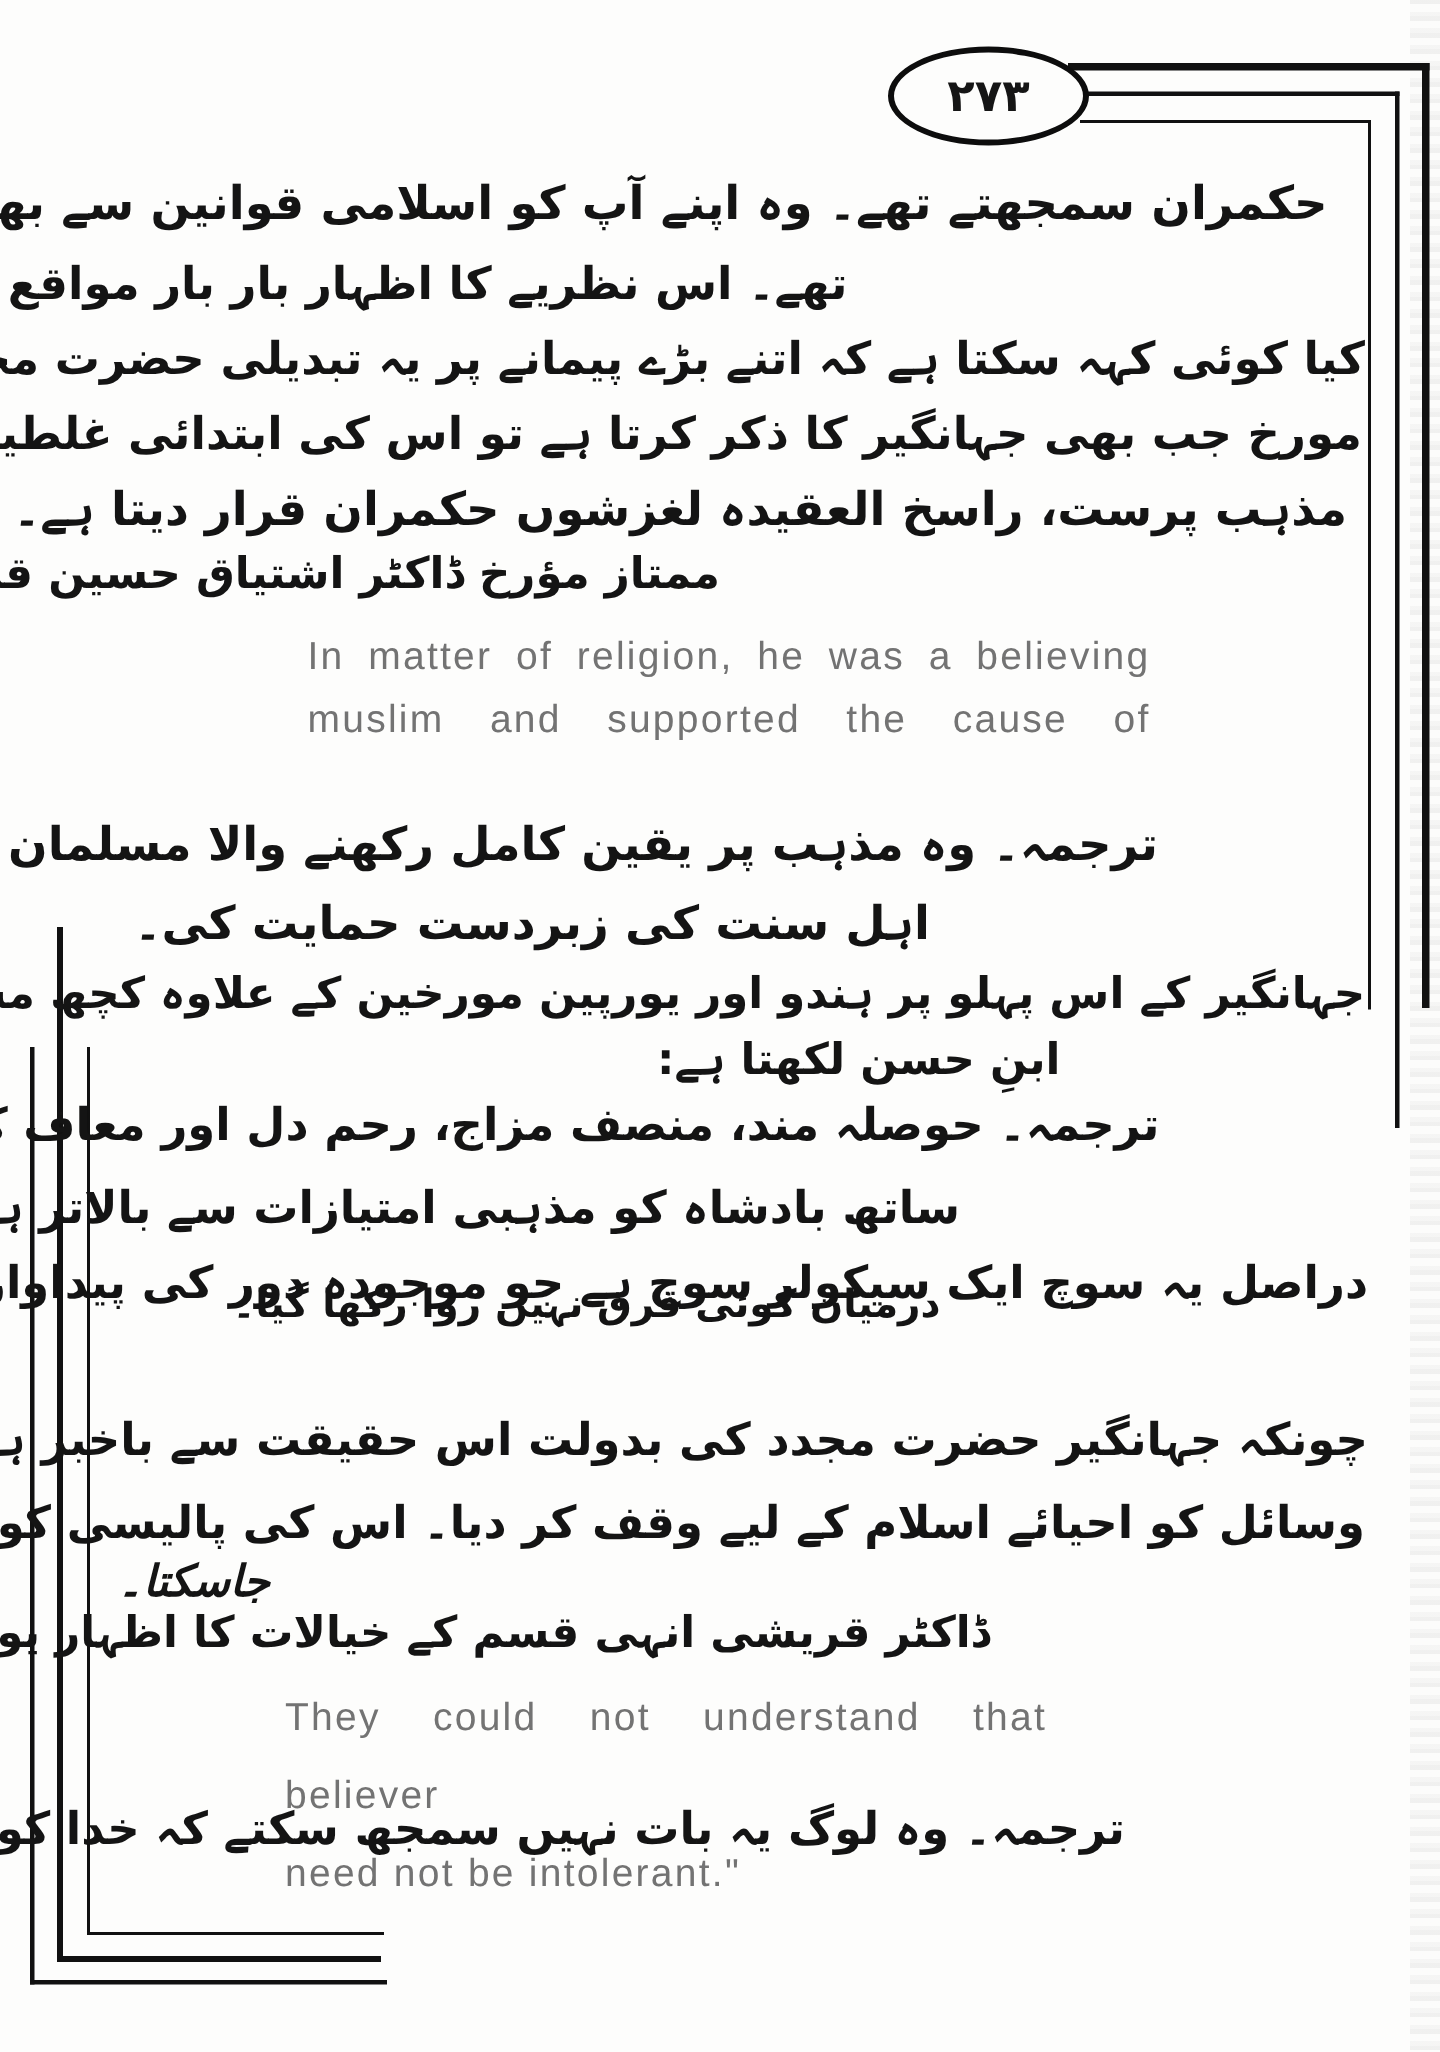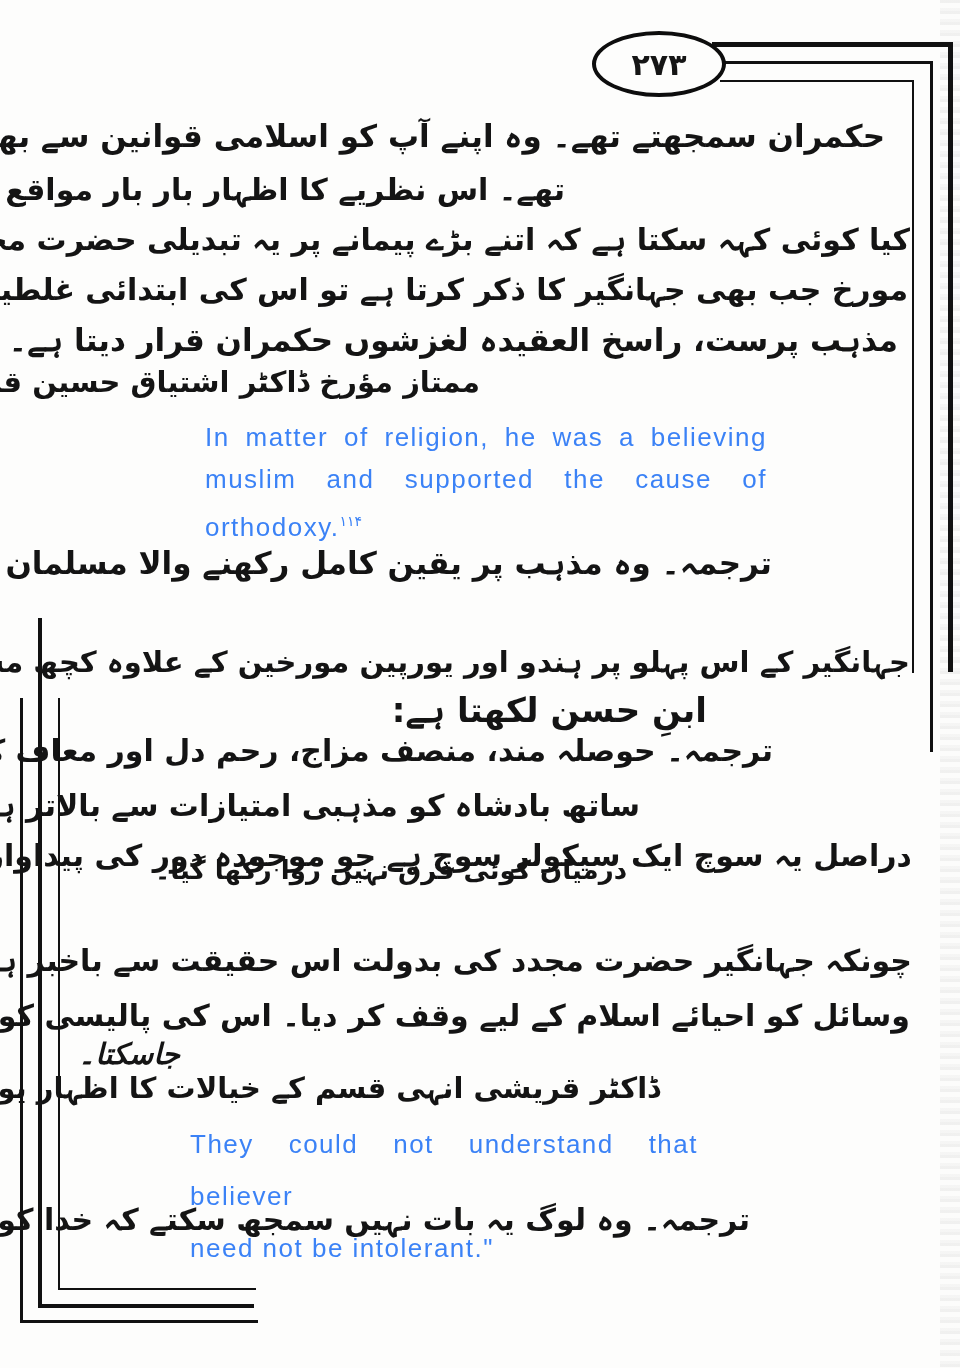--- a/index.html
+++ b/index.html
@@ -22,21 +22,21 @@
   
   .uline {
     position:absolute; direction:rtl; unicode-bidi:plaintext;
     text-align:center; white-space:nowrap;
     font-family:"DejaVu Sans", sans-serif; font-weight:700;
     color:#141414; line-height:1.3;
   }
   
   .equote {
     position:absolute; font-family:"Liberation Sans", sans-serif;
-    color:#3b82f6; font-size:26px; letter-spacing:1.5px; line-height:42px;
+    color:#737373; font-size:26px; letter-spacing:1.5px; line-height:42px;
   }
   .eline { white-space:nowrap; }
   .eline.justified { white-space:normal; text-align:justify; text-align-last:justify; word-spacing:4px; }
   .equote sup { font-size:14px; letter-spacing:0; }
   
   .scan-edge {
     position:absolute; right:0; top:0; width:20px; height:100%;
     background:repeating-linear-gradient(to bottom,
       rgba(170,170,170,0.28) 0 3px,
       rgba(235,235,235,0.10) 3px 8px,
@@ -74,28 +74,26 @@
   <div class="uline" style="top:116px;  left:185px; width:700px; font-size:31px;">حکمران سمجھتے تھے۔ وہ اپنے آپ کو اسلامی قوانین سے بھی برتر نہیں سمجھتے</div>
   <div class="uline" style="top:170px;  left:265px; width:300px; font-size:30px;">تھے۔ اس نظریے کا اظہار بار بار مواقع پر ہوا۔</div>
   <div class="uline" style="top:220px;  left:62px;  width:848px; font-size:30px;">کیا کوئی کہہ سکتا ہے کہ اتنے بڑے پیمانے پر یہ تبدیلی حضرت مجدد کی تحریک کا اثر نہیں تھا؟ آج کا</div>
   <div class="uline" style="top:270px;  left:58px;  width:850px; font-size:30px;">مورخ جب بھی جہانگیر کا ذکر کرتا ہے تو اس کی ابتدائی غلطیوں اور لغزشوں کے باوجود اسے منصف مزاج،</div>
   <div class="uline" style="top:320px;  left:408px; width:490px; font-size:31px;">مذہب پرست، راسخ العقیدہ لغزشوں حکمران قرار دیتا ہے۔</div>
   <div class="uline" style="top:364px;  left:82px;  width:398px; font-size:29px;">ممتاز مؤرخ ڈاکٹر اشتیاق حسین قریشی کے الفاظ میں:</div>
 
   <div class="equote" style="top:416px; left:205px; width:562px;">
     <div class="eline justified">In matter of religion, he was a believing</div>
     <div class="eline justified">muslim and supported the cause of</div>
-    <div class="eline">
-      <span>orthodoxy.</span><sup>۱۱۴</sup>
-    </div>
   </div>
 
   <div class="uline" style="top:543px;  left:222px; width:550px; font-size:31px;">ترجمہ۔ وہ مذہب پر یقین کامل رکھنے والا مسلمان تھا اور اس نے</div>
+  <div class="uline" style="top:596px;  left:285px; width:335px; font-size:31px;">اہل سنت کی زبردست حمایت کی۔</div>
   <div class="uline" style="top:644px;  left:66px;  width:844px; font-size:29px;">جہانگیر کے اس پہلو پر ہندو اور یورپین مورخین کے علاوہ کچھ مسلمان مورخین نے بھی اعتراض کیا مثلاً</div>
-  <div class="uline" style="top:688px;  left:532px; width:175px; font-size:34px;">ابنِ حسن لکھتا ہے:</div>
+  <div class="uline" style="top:688px;  left:532px; width:175px; font-size:29px;">ابنِ حسن لکھتا ہے:</div>
   <div class="uline" style="top:731px;  left:158px; width:615px; font-size:30px;">ترجمہ۔ حوصلہ مند، منصف مزاج، رحم دل اور معاف کرنے کی خصوصیات کے ساتھ</div>
   <div class="uline" style="top:786px;  left:200px; width:440px; font-size:30px;">
     <span>ساتھ بادشاہ کو مذہبی امتیازات سے بالاتر ہونا چاہیے</span>
   </div>
   <div class="uline" style="top:836px;  left:70px;  width:842px; font-size:30px;">دراصل یہ سوچ ایک سیکولر سوچ ہے جو موجودہ دور کی پیداوار ہے اسلام میں سیاست و مذہب کے</div>
   <div class="uline" style="top:854px;  left:272px; width:355px; font-size:26px;">درمیان کوئی فرق نہیں روا رکھا گیا۔</div>
   <div class="uline" style="top:941px;  left:70px;  width:842px; font-size:30px;">چونکہ جہانگیر حضرت مجدد کی بدولت اس حقیقت سے باخبر ہو چکا تھا اس لیے اس نے مملکت کے تمام</div>
   <div class="uline" style="top:996px;  left:58px;  width:852px; font-size:30px;">وسائل کو احیائے اسلام کے لیے وقف کر دیا۔ اس کی پالیسی کو متعصّبانہ و جانب دارانہ پالیسی قرار نہیں دیا</div>
   <div class="uline" style="top:1036px; left:80px;  width:100px; font-size:29px;font-style:italic;">جاسکتا۔</div>
   <div class="uline" style="top:1070px; left:225px; width:435px; font-size:29px;">ڈاکٹر قریشی انہی قسم کے خیالات کا اظہار یوں کرتے ہیں:</div>

